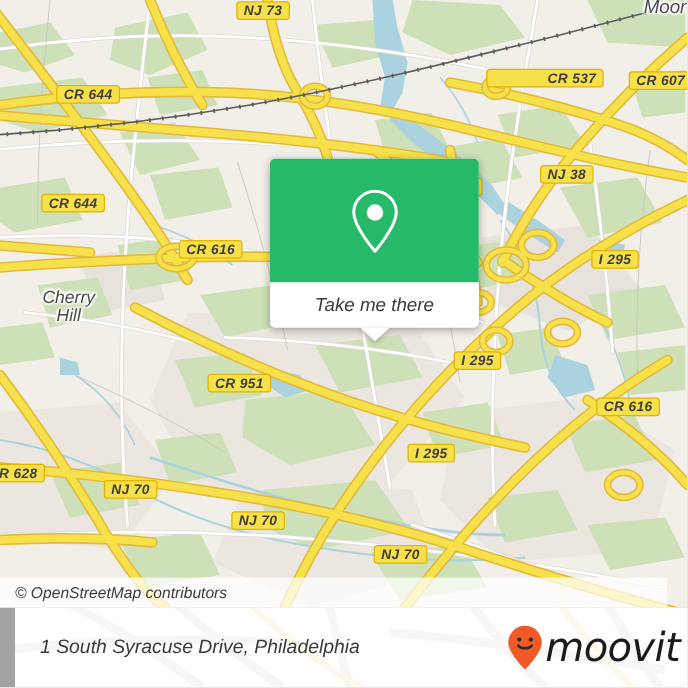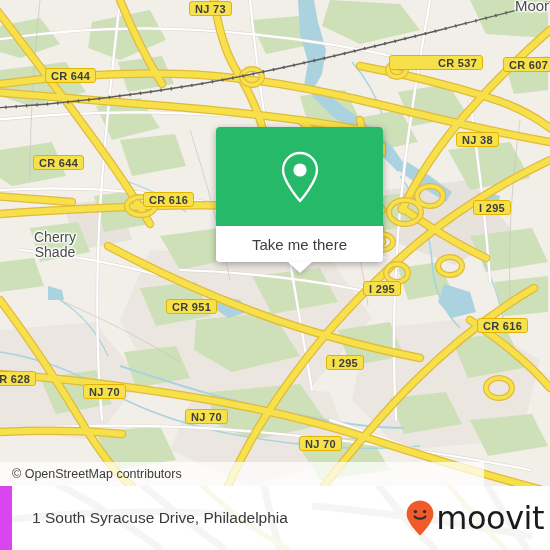--- a/index.html
+++ b/index.html
@@ -12,21 +12,22 @@
     height: 550px;
     font-family: "Liberation Sans", sans-serif;
     overflow: hidden;
   }
 
   #app {
     position: relative;
     width: 550px;
     height: 550px;
     overflow: hidden;
-    background: #d946ef;
+    background: #a3a3a3;
+    font-style: italic;
   }
 
   
   #map {
     position: absolute;
     left: 0; top: 0;
     width: 550px;
     height: 486px;
     overflow: hidden;
     background: #f2efe9;
@@ -108,21 +109,21 @@
     border-right: 12px solid transparent;
     border-top: 11px solid #ffffff;
     filter: drop-shadow(0 2px 2px rgba(0,0,0,0.22));
   }
 
   
   #attribution {
     position: absolute;
     left: 0;
     top: 462px;
-    width: 484px;
+    width: 534px;
     height: 24px;
     background: rgba(255,255,255,0.72);
     color: #3b3b3b;
     font-size: 12.5px;
     line-height: 24px;
     padding-left: 12px;
     box-sizing: border-box;
     font-family: "Liberation Sans", sans-serif;
   }
 
@@ -372,35 +373,35 @@
       <path class="railtk" d="M-5,108 C60,104 130,96 200,84 C280,70 360,50 440,30 C480,20 515,10 550,2"></path>
     </svg>
 
     <div>
       <div class="shield" style="left:189px;  top:1px;">NJ 73</div>
       <div class="shield" style="left:45px;   top:68px;">CR 644</div>
       <div class="shield" style="left:389px;  top:55px;padding-left:48px;">CR 537</div>
       <div class="shield" style="left:503px;  top:57px;">CR 607</div>
       <div class="shield" style="left:33px;   top:155px;">CR 644</div>
       <div class="shield" style="left:343px;  top:142px;">NJ 41</div>
-      <div class="shield" style="left:456px;  top:132px;">NJ 38</div>
+      <div class="shield" style="left:432px;  top:132px;">NJ 38</div>
       <div class="shield" style="left:143px;  top:192px;">CR 616</div>
       <div class="shield" style="left:473px;  top:200px;">I 295</div>
       <div class="shield" style="left:363px;  top:281px;">I 295</div>
       <div class="shield" style="left:166px;  top:299px;">CR 951</div>
       <div class="shield" style="left:477px;  top:318px;">CR 616</div>
       <div class="shield" style="left:326px;  top:355px;">I 295</div>
       <div class="shield" style="left:-15px;  top:371px;">CR 628</div>
       <div class="shield" style="left:83px;   top:384px;">NJ 70</div>
       <div class="shield" style="left:185px;  top:409px;">NJ 70</div>
       <div class="shield" style="left:299px;  top:436px;">NJ 70</div>
     </div>
 
     <div class="place" style="left:18px;  top:230px; width:74px;">Cherry
-Shade</div>
+Hill</div>
     <div class="place" style="left:508px; top:-2px;  width:48px; font-size:15px;">Moor</div>
 
     <div id="popup">
       <div id="popup-top" style="background: rgb(38, 185, 106);">
         <svg width="46" height="56" viewBox="0 0 46 56">
           <path d="M23 4 C13.6 4 6 11.6 6 21 C6 32.5 23 52 23 52 C23 52 40 32.5 40 21 C40 11.6 32.4 4 23 4 Z" fill="none" stroke="#ffffff" stroke-width="2.4" stroke-linejoin="round"></path>
           <circle cx="23" cy="21" r="6.6" fill="#ffffff"></circle>
         </svg>
       </div>
       <div id="popup-bottom">

